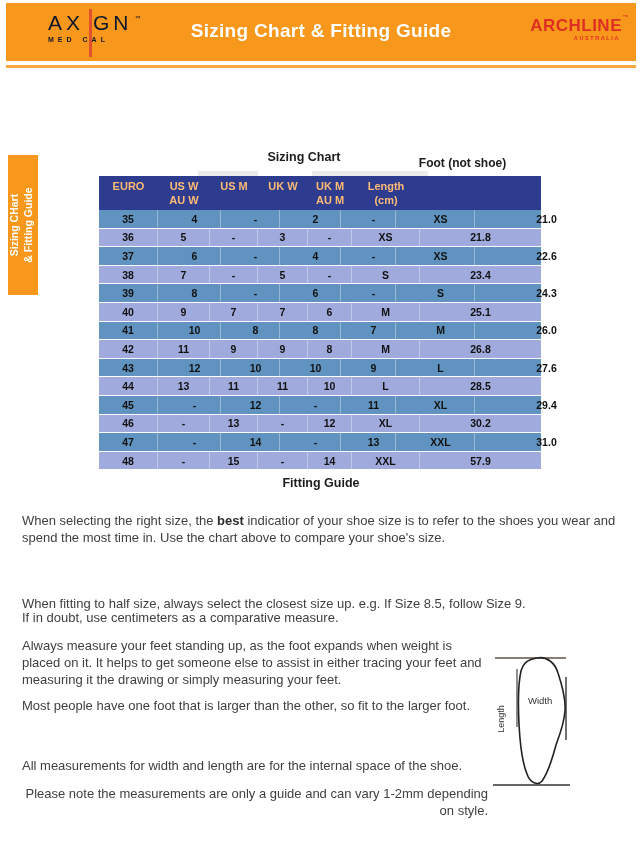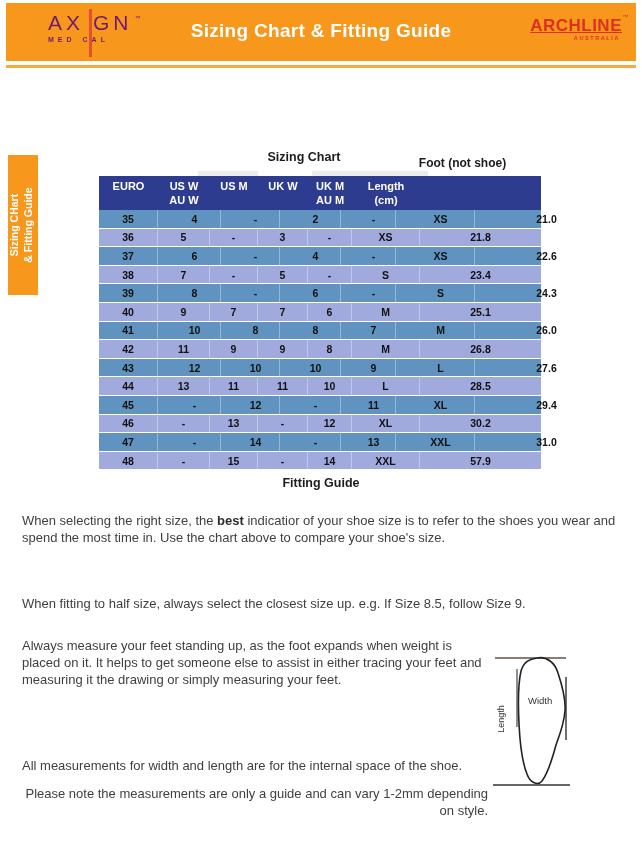--- a/index.html
+++ b/index.html
@@ -2,51 +2,51 @@
 <html><head>
 <meta charset="utf-8">
 <style>
   html,body{margin:0;padding:0;background:#fff;}
   .page{position:relative;width:642px;height:848px;background:#fff;overflow:hidden;
         font-family:"Liberation Sans", sans-serif;color:#3c3c3c;}
 
   
   .banner{position:absolute;left:6px;right:6px;top:3px;height:58px;background:var(--orange,#F7981D);}
   .banner-rule{position:absolute;left:6px;right:6px;top:65px;height:3px;background:var(--rule_orange,#F7A93F);}
-  .axign{position:absolute;left:42px;top:9px;color:#701a75;}
+  .axign{position:absolute;left:42px;top:9px;color:#0f172a;}
   .axign-top{display:flex;align-items:baseline;font-size:21px;font-weight:400;letter-spacing:4px;line-height:1;}
   .axign-gap{width:9px;}
   .axign-tm{font-size:6px;margin-left:2px;transform:translateY(-10px);}
   .axign-bottom{display:flex;font-size:7px;font-weight:bold;letter-spacing:4px;margin-top:3px;}
   .axign-bottom .axign-gap{width:7px;}
   .axign-line{position:absolute;left:41px;top:-3px;width:2.5px;height:48px;background:var(--axign_red,#E2512F);}
   .banner-title{position:absolute;left:0;right:0;top:17px;text-align:center;color:#fff;
                 font-weight:bold;font-size:19px;letter-spacing:0.3px;}
   .archline{position:absolute;right:14px;top:14px;text-align:right;color:var(--brand_red,#DF2F23);}
-  .archline-top{font-size:17px;font-weight:bold;letter-spacing:0.5px;line-height:1;position:relative;text-decoration:underline;}
+  .archline-top{font-size:17px;font-weight:bold;letter-spacing:0.5px;line-height:1;position:relative;}
   .archline-tm{position:absolute;top:-3px;right:-7px;font-size:6px;}
   .archline-sub{font-size:5.5px;font-weight:bold;letter-spacing:1.6px;margin-top:1px;margin-right:2px;}
 
   
   .side-tab{position:absolute;left:8px;top:155px;width:30px;height:140px;background:var(--orange,#F7981D);}
   .side-tab-text{position:absolute;left:-55px;top:55px;width:140px;height:30px;transform:rotate(-90deg);
                  text-align:center;color:#fff;font-weight:bold;font-size:10.5px;line-height:1.3;}
 
   
   .chart-title{position:absolute;left:99px;top:150px;width:410px;text-align:center;
                font-weight:bold;font-size:12.5px;color:#1c1c1c;}
   .chart-note{position:absolute;left:405px;top:156px;width:115px;text-align:center;
               font-weight:bold;font-size:12px;color:#1c1c1c;}
 
   .artifact-strip{position:absolute;height:6px;background:#EBEBEB;top:171px;}
 
   
   .sizing-table{position:absolute;left:99px;top:176px;width:442px;font-weight:bold;}
   .thead{display:grid;grid-template-columns:59px 52px 48px 50px 44px 68px 121px;
-         background:var(--header_blue,#2E3C90);color:#ffffff;height:34px;}
+         background:var(--header_blue,#2E3C90);color:#fdba74;height:34px;}
   .th{font-size:11px;text-align:center;padding-top:4px;line-height:1.25;}
   .tbody .tr{display:grid;grid-template-columns:59px 52px 48px 50px 44px 68px 121px;
              height:17.6px;border-bottom:1px solid #fff;}
   .tr.dark{background:var(--row_dark,#6093C0);gap:11px;}
   .tr.light{background:var(--row_light,#A0AADC);}
   .td{font-size:10.5px;color:#111;text-align:center;display:flex;align-items:center;justify-content:center;
       border-right:1px solid rgba(255,255,255,0.35);}
   .td:last-child{border-right:none;}
 
   
@@ -255,21 +255,23 @@
         </div>
       </div>
   </div>
 
   <div class="sec-heading" style="top:476px;">Fitting Guide</div>
   <div class="para" style="top:512px;width:604px;">
     <span>When selecting the right size, the </span><b>best</b><span> indicatior of your shoe size is to refer to the shoes you wear and spend the most time in. Use the chart above to compare your shoe's size.</span>
   </div>
   <div class="para" style="top:556px;width:604px;margin-top:39px;">When fitting to half size, always select the closest size up. e.g. If Size 8.5, follow Size 9.</div>
 
+  <div class="para" style="top:609px;width:604px;">If in doubt, use centimeters as a comparative measure.</div>
   <div class="para" style="top:637px;width:466px;">Always measure your feet standing up, as the foot expands when weight is placed on it. It helps to get someone else to assist in either tracing your feet and measuring it the drawing or simply measuring your feet.</div>
+  <div class="para" style="top:697px;width:466px;">Most people have one foot that is larger than the other, so fit to the larger foot.</div>
   <div class="para" style="top:757px;width:466px;">All measurements for width and length are for the internal space of the shoe.</div>
   <div class="para" style="top:785px;width:466px;text-align:right;">Please note the measurements are only a guide and can vary 1-2mm depending on style.</div>
 
   <svg class="foot-diagram" width="152" height="155" viewBox="0 0 152 155">
     <line x1="7" y1="10" x2="78" y2="10" stroke="#8a7d72" stroke-width="2.2"></line>
     <line x1="5" y1="137" x2="82" y2="137" stroke="#333" stroke-width="1.4"></line>
     <line x1="29" y1="21" x2="29" y2="79" stroke="#333" stroke-width="1.1"></line>
     <line x1="78" y1="29" x2="78" y2="92" stroke="#333" stroke-width="1.4"></line>
     <path d="M 49 10 C 59 8, 67 15, 70 25 C 74 37, 78 50, 77 63 C 76 76, 72 86, 68 97
              C 64 112, 60 125, 54 133 C 50 138, 42 135, 39 126 C 34 114, 32 96, 31 76

